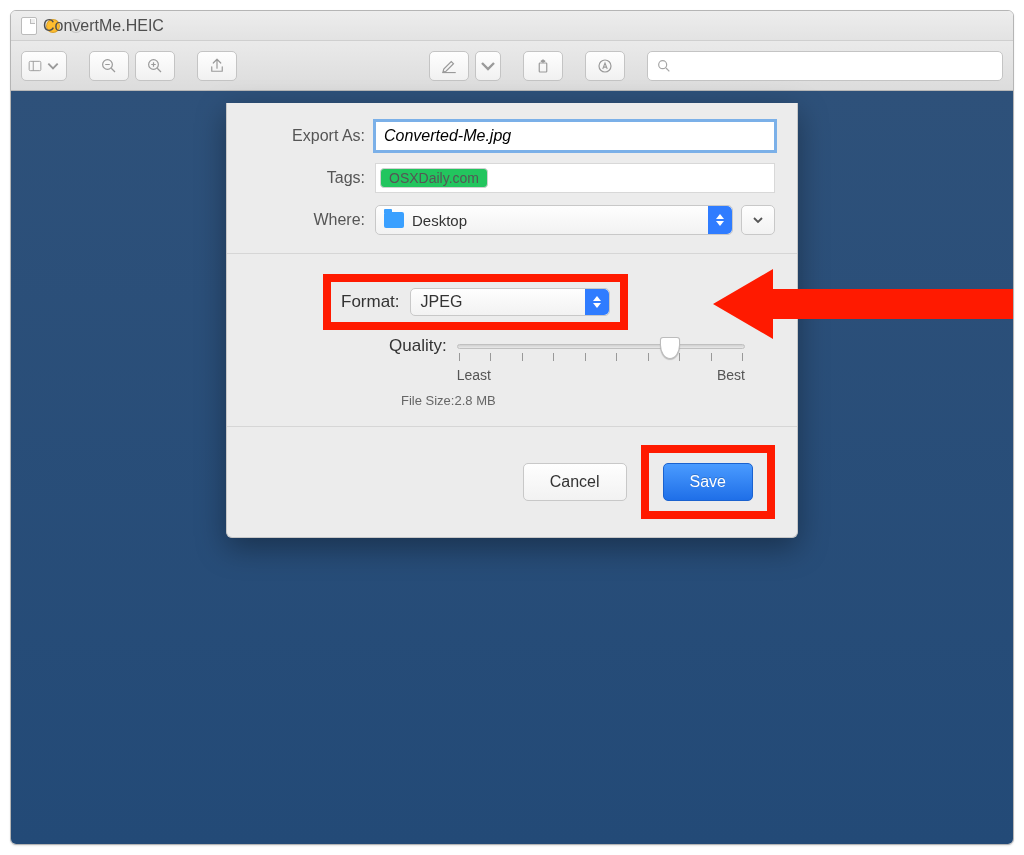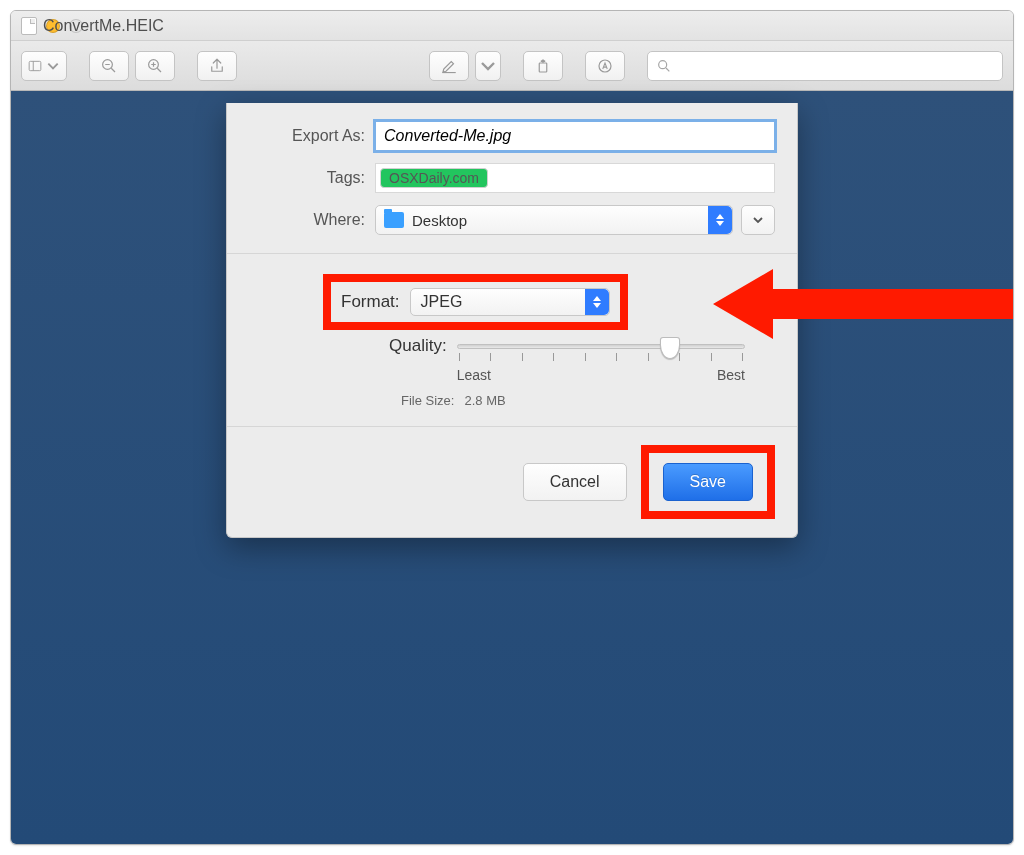--- a/index.html
+++ b/index.html
@@ -181,21 +181,21 @@
   .slider-thumb {
     position:absolute; top:-8px; left: 74%;
     width: 20px; height: 22px; background:#fff; border:1px solid #bcbcbc;
     border-radius: 3px 3px 10px 10px / 3px 3px 14px 14px;
     transform: translateX(-50%);
     box-shadow: 0 1px 1px rgba(0,0,0,0.2);
   }
   .ticks { display:flex; justify-content: space-between; margin-top: 4px; padding: 0 2px;}
   .ticks span { width:1px; height:8px; background:#999; display:block;}
   .slider-labels { display:flex; justify-content: space-between; font-size: 14px; color:#555; margin-top: 6px; padding: 0 0;}
-  .filesize-row { margin-left: 152px; margin-top: 10px; font-size: 13px; color:#666; display:flex; gap: 10px;}
+  .filesize-row { margin-left: 152px; margin-top: 10px; font-size: 13px; color:#666; display:flex; }
 
   
   .footer {
     padding: 18px 22px; display:flex; justify-content:flex-end; gap: 14px; align-items:center;
   }
   .btn {
     height: 38px; padding: 0 26px; border-radius: 5px; font-size: 16px;
     border: 1px solid #c8c8c8; background: linear-gradient(#fefefe,#f2f2f2);
     display:flex;align-items:center;justify-content:center;
   }

